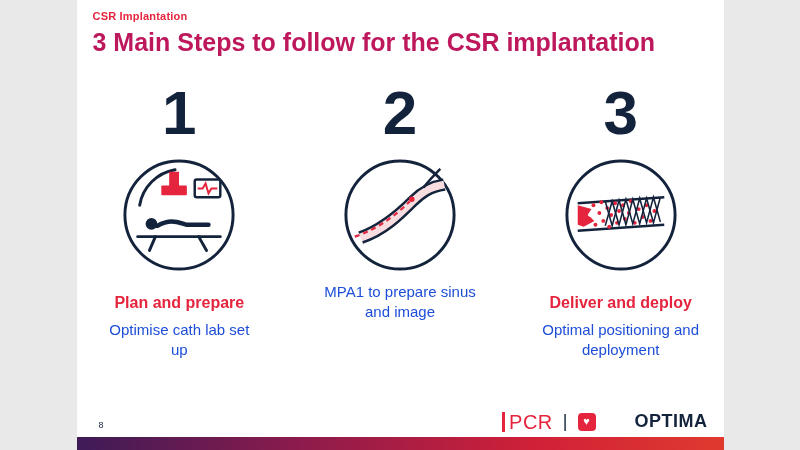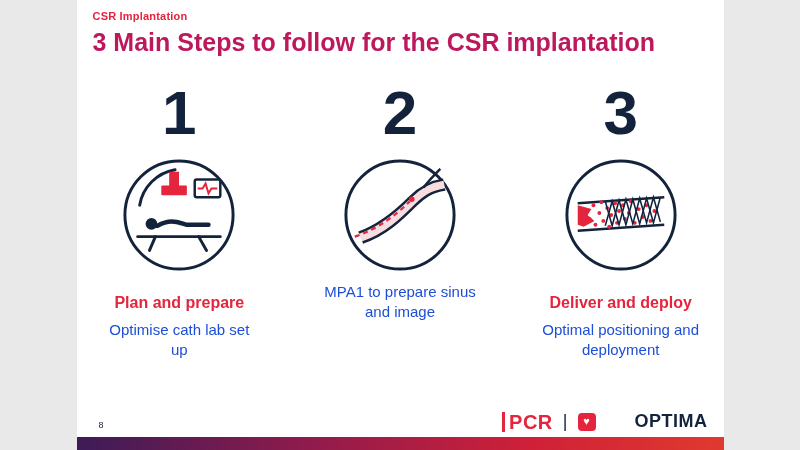--- a/index.html
+++ b/index.html
@@ -11,21 +11,21 @@
   .eyebrow{color:#e5243d;font-size:11px;font-weight:bold;letter-spacing:.2px;}
   .title{color:#be185d;font-size:25px;font-weight:bold;margin-top:7px;line-height:1.1;}
   .steps{position:absolute;top:82px;left:0;right:0;display:flex;justify-content:center;gap:15px;}
   .step{width:210px;display:flex;flex-direction:column;align-items:center;}
   .step-number{font-size:62px;font-weight:bold;color:#14233c;line-height:1;}
   .step-icon{margin-top:12px;width:118px;height:118px;}
   .step-title{margin-top:20px;color:#e5243d;font-weight:bold;font-size:16px;text-align:center;}
   .step-desc{margin-top:8px;color:#1d4ed8;font-size:15px;text-align:center;width:158px;line-height:1.35;}
   .page-number{position:absolute;left:22px;bottom:20px;font-size:9px;color:#14233c;}
   .logos{position:absolute;right:16px;bottom:18px;display:flex;align-items:center;gap:10px;}
-  .pcr-logo{color:#e5243d;font-weight:bold;font-size:20px;letter-spacing:.5px;
+  .pcr-logo{color:#e5243d;font-weight:normal;font-size:20px;letter-spacing:.5px;
     border-left:3px solid #e5243d;padding-left:4px;line-height:1;}
   .logo-sep{color:#14233c;font-size:18px;font-weight:300;}
   .optima-logo{display:flex;align-items:center;gap:5px;}
   .optima-heart{width:18px;height:18px;background:#e5243d;border-radius:4px;color:#ffffff;
     display:flex;align-items:center;justify-content:center;font-size:11px;line-height:1;}
   .optima-text{color:#14233c;font-weight:bold;font-size:18px;letter-spacing:.5px;margin-left:34px;}
   .gradient-bar{position:absolute;left:0;right:0;bottom:0;height:13px;
     background:linear-gradient(90deg,#3d1b57 0%,#8e1b4c 35%,#cf2038 70%,#e03a2f 100%);}
 </style>
 </head>

